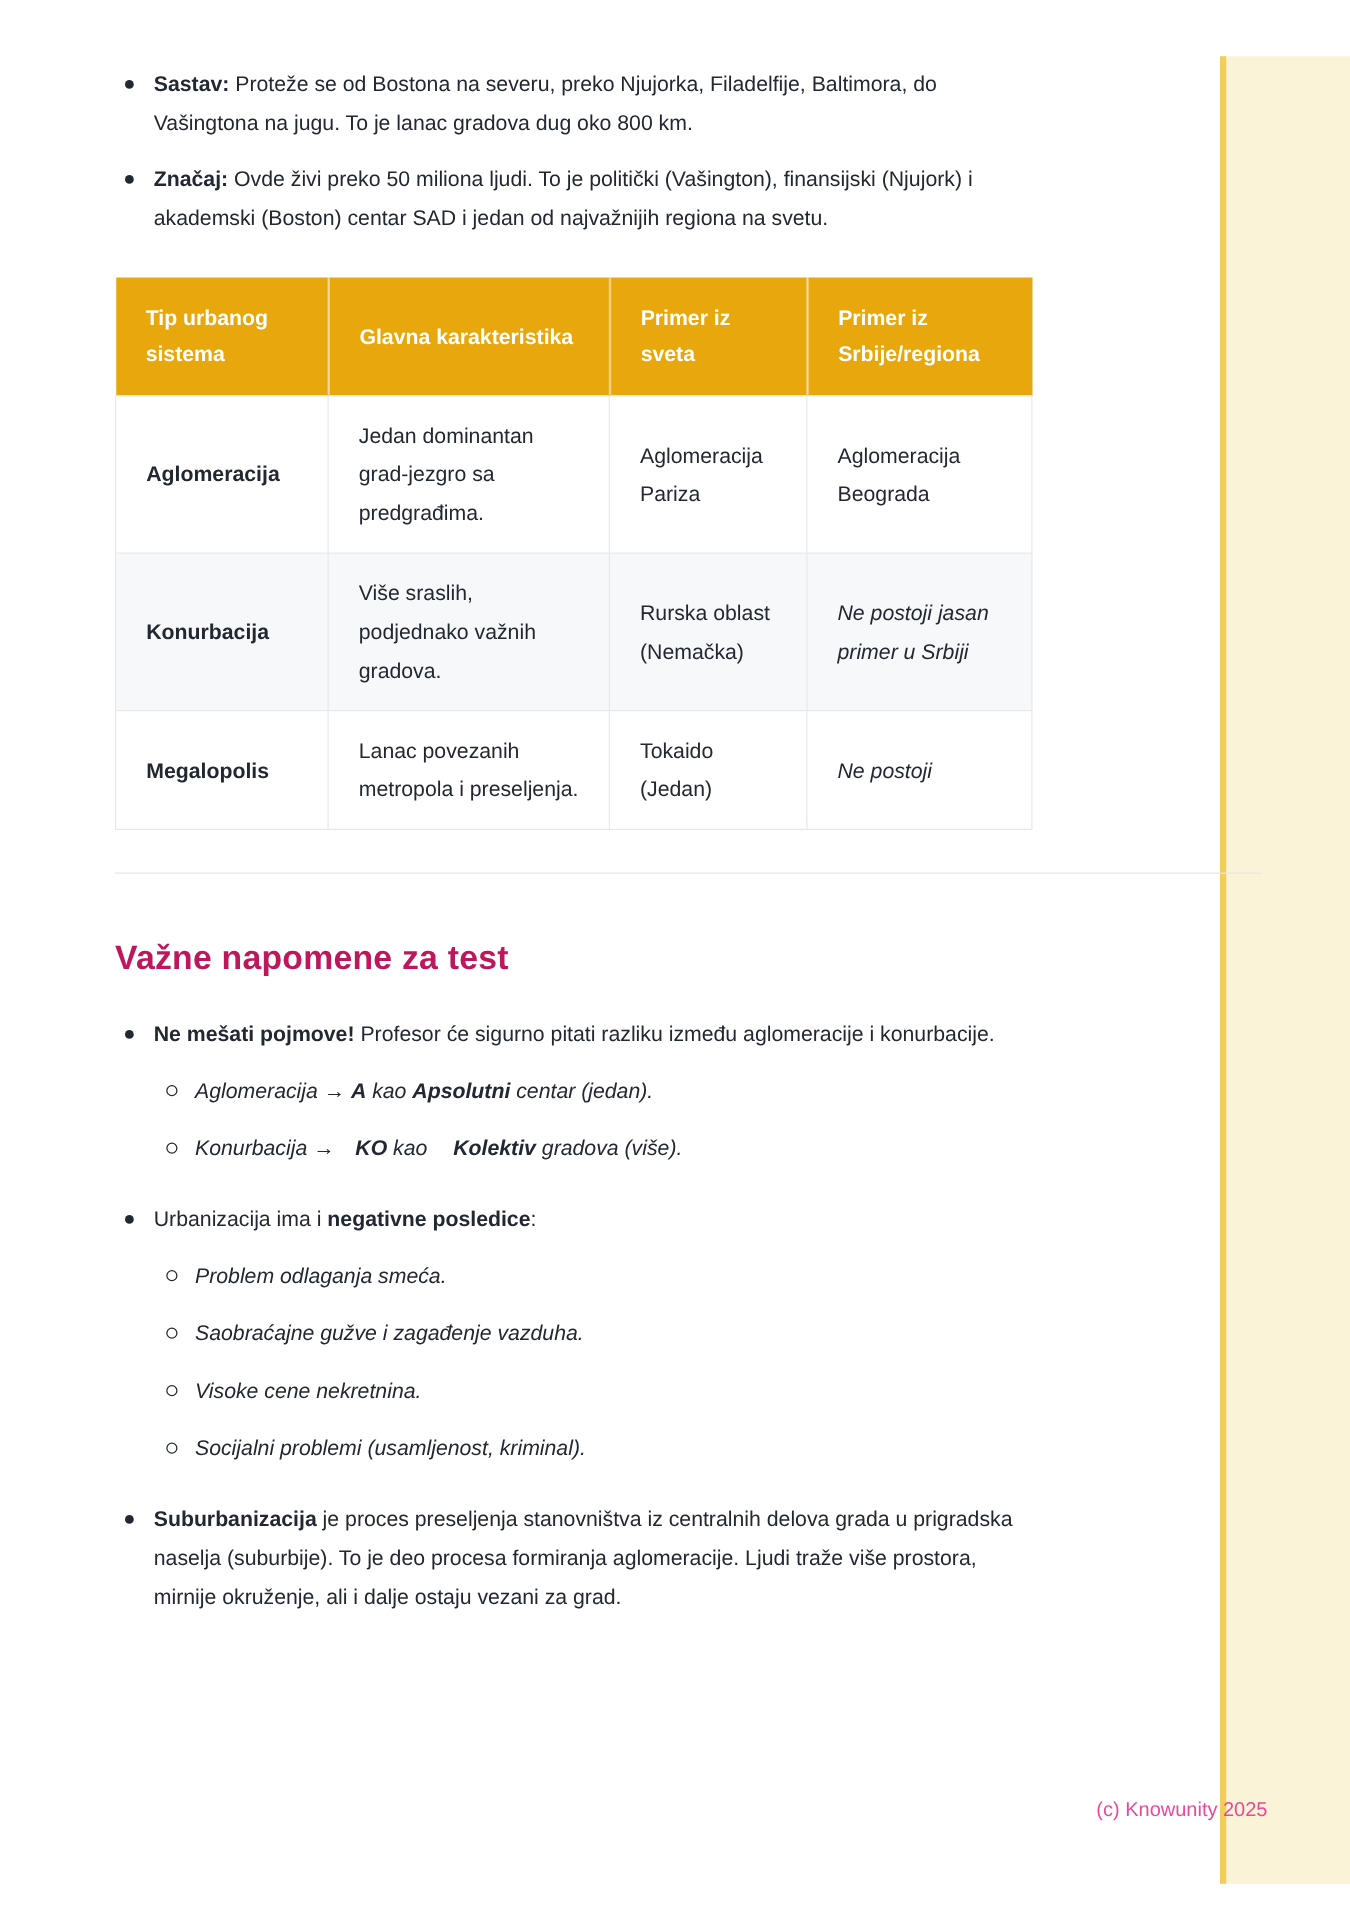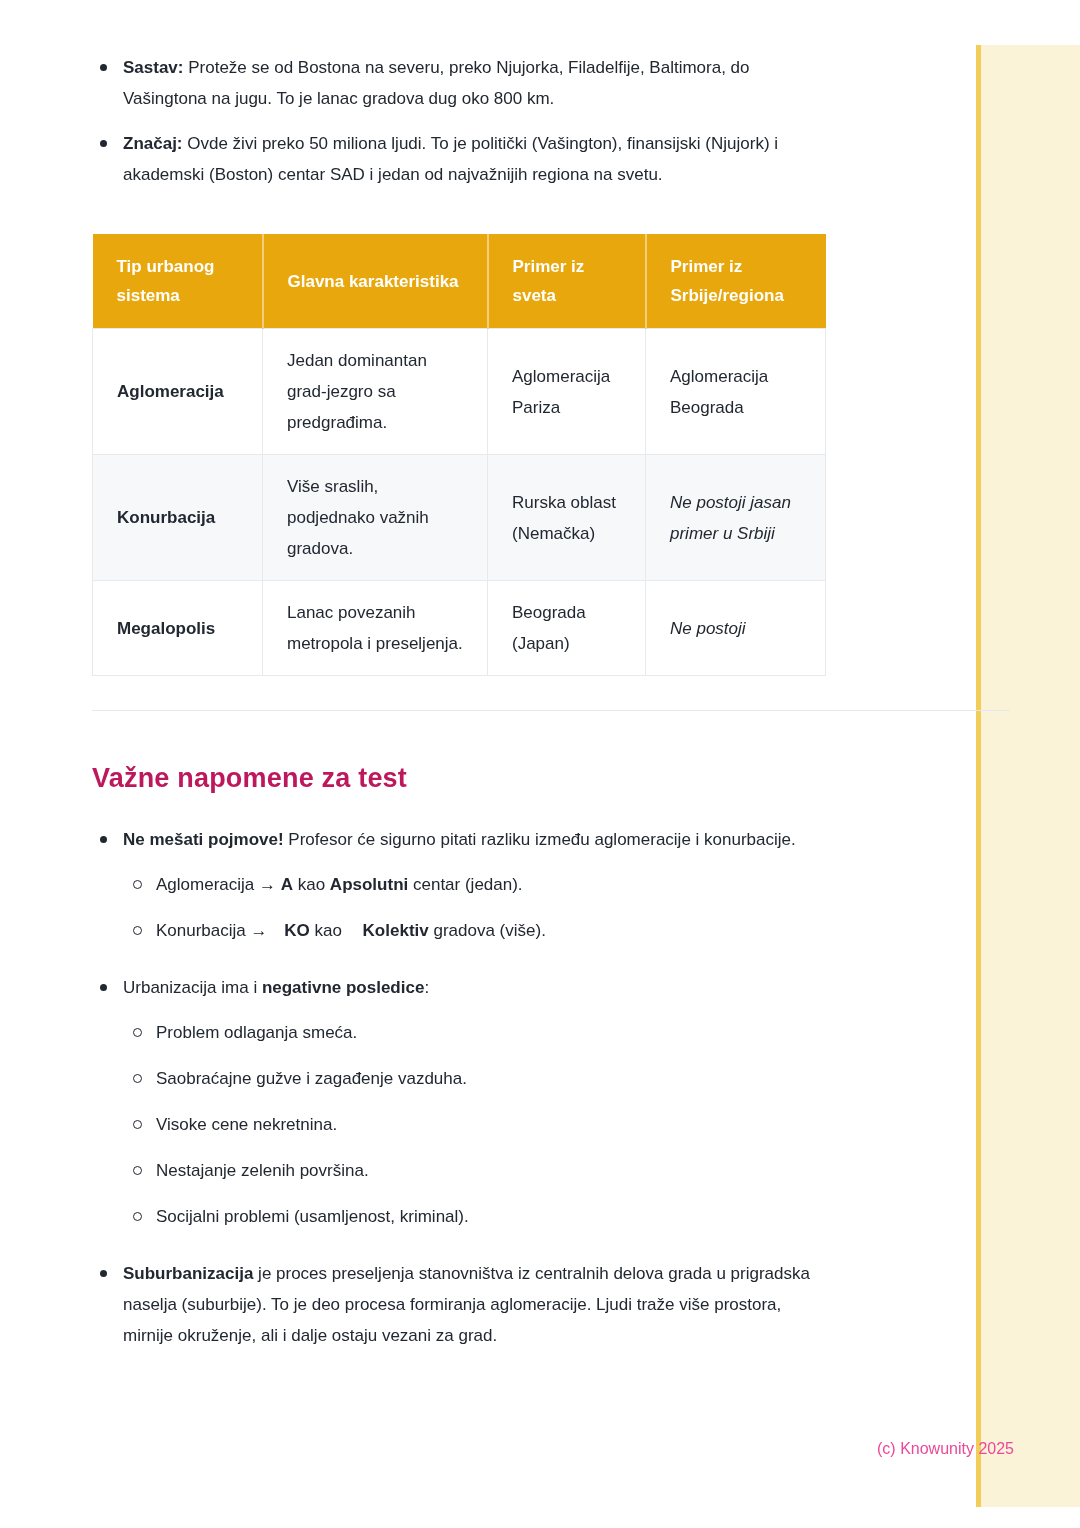--- a/index.html
+++ b/index.html
@@ -11,39 +11,39 @@
                background:#FBF3D8; border-left:5px solid #F2CD59; }
 
   .content { position:absolute; left:92px; top:52px; width:740px; }
 
   ul { list-style:none; }
   .bullet-item { position:relative; padding-left:31px; font-size:17px; line-height:31px; margin-bottom:14px; }
   .dot { position:absolute; left:8px; top:12px; width:7px; height:7px; border-radius:50%; background:#222831; }
   .circle { position:absolute; left:10px; top:11px; width:9px; height:9px; border-radius:50%;
             border:1.6px solid #222831; background:transparent; }
 
-  .urban-table { border-collapse:collapse; margin-top:44px; font-size:17px; table-layout:fixed; }
+  .urban-table { border-collapse:collapse; margin-top:32px; font-size:17px; table-layout:fixed; }
   .urban-table th { background:#E8A80D; color:#ffffff; text-align:left; font-weight:700;
                     padding:18px 24px; line-height:29px; vertical-align:middle;
                     border-left:2px solid rgba(255,255,255,0.45); }
   .urban-table th:first-child { border-left:none; }
   .urban-table td { border:1px solid #E7E9EC; padding:16px 24px; line-height:31px;
                     vertical-align:middle; background:#ffffff; }
   .urban-table tbody tr:nth-child(2) td { background:#F7F8FA; }
   .cell-type { font-weight:700; }
   .em { font-style:italic; }
 
   .divider { border:none; border-top:1px solid #E6E8EB; width:918px; margin-top:34px; }
 
   .section-heading { margin-top:52px; font-size:27px; font-weight:700; color:#be185d; letter-spacing:0.2px; }
 
   .notes { margin-top:30px; }
   .note-item { margin-bottom:26px; }
   .sub-list { margin-top:14px; }
-  .sub-item { position:relative; padding-left:33px; font-size:17px; line-height:31px; margin-bottom:15px; }
+  .sub-item { position:relative; padding-left:33px; font-size:17px; line-height:31px; margin-bottom:15px;font-style:italic; }
 
   .footer { position:absolute; right:66px; bottom:70px; font-size:16px; color:#ec4899; }
 </style>
 </head>
 <body>
 
 <div class="page">
 
   <div class="side-band"></div>
 
@@ -84,21 +84,21 @@
         </tr>
         <tr>
           <td class="cell-type">Konurbacija</td>
           <td>Više sraslih, podjednako važnih gradova.</td>
           <td>Rurska oblast (Nemačka)</td>
           <td class="em">Ne postoji jasan primer u Srbiji</td>
         </tr>
         <tr>
           <td class="cell-type">Megalopolis</td>
           <td>Lanac povezanih metropola i preseljenja.</td>
-          <td>Beograda (Japan)</td>
+          <td>Tokaido (Jedan)</td>
           <td class="em">Ne postoji</td>
         </tr>
       </tbody>
     </table>
 
     <hr class="divider">
 
     <h2 class="section-heading">Važne napomene za test</h2>
 
     <ul class="notes">
@@ -129,24 +129,20 @@
           <li class="sub-item">
             <span class="circle"></span>
             <span><span>Saobraćajne gužve i zagađenje vazduha.</span></span>
           </li>
           <li class="sub-item">
             <span class="circle"></span>
             <span><span>Visoke cene nekretnina.</span></span>
           </li>
           <li class="sub-item">
             <span class="circle"></span>
-            <span><span>Nestajanje zelenih površina.</span></span>
-          </li>
-          <li class="sub-item">
-            <span class="circle"></span>
             <span><span>Socijalni problemi (usamljenost, kriminal).</span></span>
           </li>
         </ul>
       </li>
 
       <li class="bullet-item note-item">
         <span class="dot"></span>
         <span><span style="font-weight: 700;">Suburbanizacija</span><span> je proces preseljenja stanovništva iz centralnih delova grada u prigradska naselja (suburbije). To je deo procesa formiranja aglomeracije. Ljudi traže više prostora, mirnije okruženje, ali i dalje ostaju vezani za grad.</span></span>
       </li>
 

